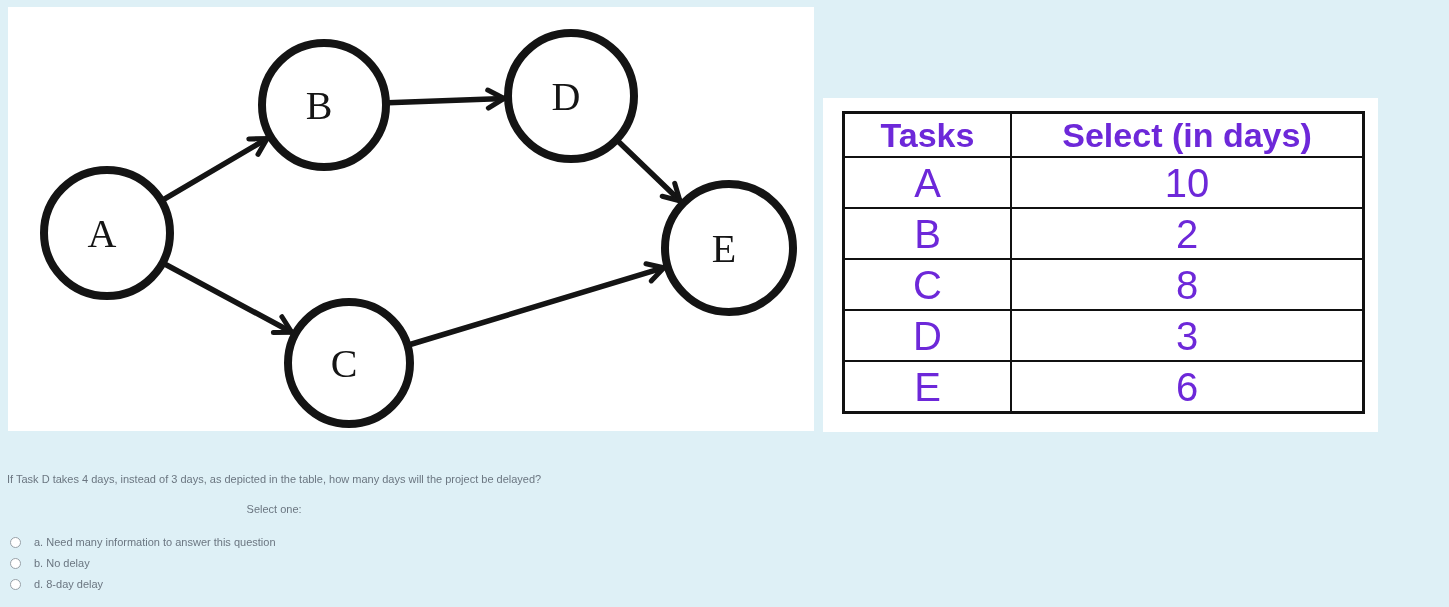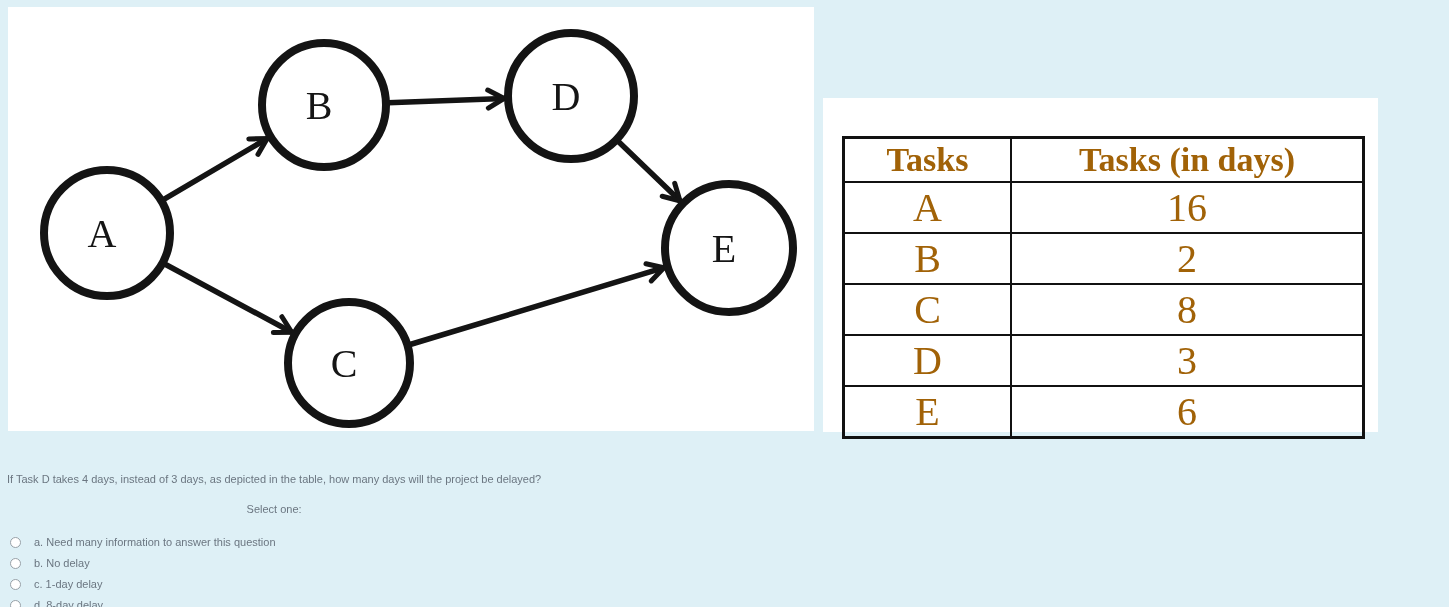--- a/index.html
+++ b/index.html
@@ -8,25 +8,25 @@
     background: #def0f6;
     position: relative;
     font-family: "Liberation Sans", sans-serif;
     overflow: hidden;
   }
   .panel { position: absolute; background: #ffffff; }
   .diagram-panel { left: 8px; top: 7px; width: 806px; height: 424px; }
   .table-panel  { left: 823px; top: 98px; width: 555px; height: 334px; }
 
   .task-table {
-    position: absolute; left: 19px; top: 38px;
+    position: absolute; left: 19px; top: 13px;
     border-collapse: collapse;
     border: 3px solid #111111;
-    font-family: Liberation Serif, serif;
-    color: #a16207;
+    font-family: Liberation Sans, sans-serif;
+    color: #6d28d9;
     table-layout: fixed;
   }
   .task-table th, .task-table td {
     border: 2px solid #111111;
     text-align: center;
     vertical-align: middle;
     padding: 0;
     line-height: 1;
     overflow: hidden;
   }
@@ -100,27 +100,27 @@
         <text x="716" y="255" text-anchor="middle">E</text>
       </g>
     </svg>
 </div>
 
 <div class="panel table-panel">
   <table class="task-table">
     <thead>
         <tr id="table-head-row">
           <th class="col-task">Tasks</th>
-          <th class="col-length">Tasks (in days)</th>
+          <th class="col-length">Select (in days)</th>
         </tr>
       </thead>
     <tbody id="table-body">
         <tr>
           <td>A</td>
-          <td>16</td>
+          <td>10</td>
         </tr>
         <tr>
           <td>B</td>
           <td>2</td>
         </tr>
         <tr>
           <td>C</td>
           <td>8</td>
         </tr>
         <tr>
@@ -142,20 +142,16 @@
       <label class="option">
         <span class="radio"></span>
         <span class="option-label">a. Need many information to answer this question</span>
       </label>
       <label class="option">
         <span class="radio"></span>
         <span class="option-label">b. No delay</span>
       </label>
       <label class="option">
         <span class="radio"></span>
-        <span class="option-label">c. 1-day delay</span>
-      </label>
-      <label class="option">
-        <span class="radio"></span>
         <span class="option-label">d. 8-day delay</span>
       </label>
     </div>
 </div>
 
 </body></html>

